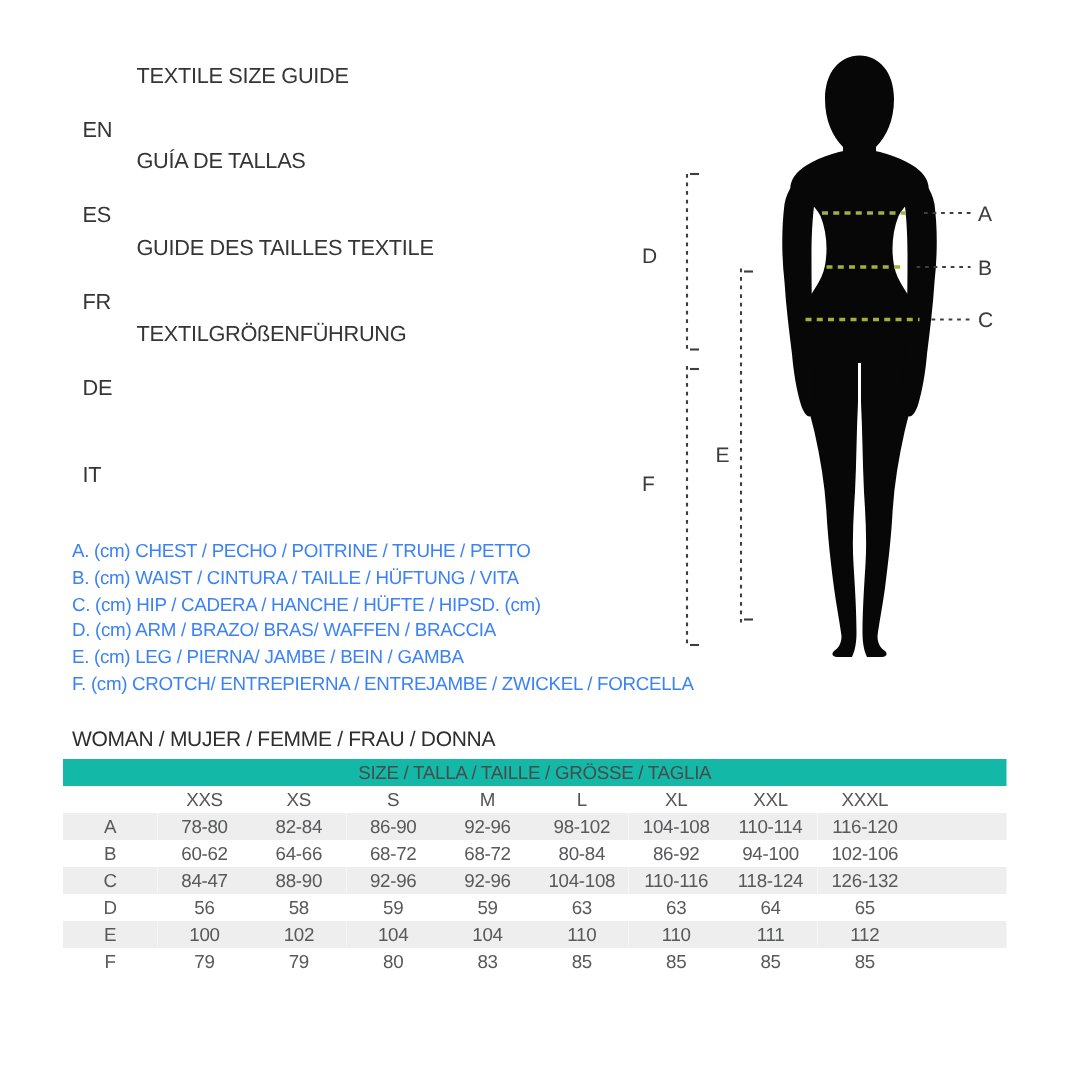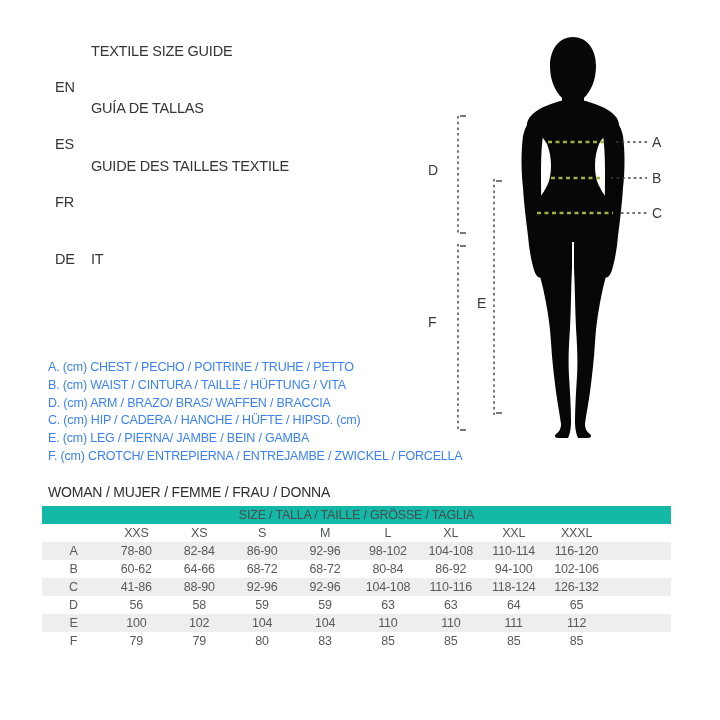--- a/index.html
+++ b/index.html
@@ -37,20 +37,21 @@
 <div class="canvas">
 
   <div class="lang-block">
     <span class="lang-code">EN</span>
     <span class="lang-label">TEXTILE SIZE GUIDE</span>
     <span class="lang-code">ES</span>
     <span class="lang-label">GUÍA DE TALLAS</span>
     <span class="lang-code">FR</span>
     <span class="lang-label">GUIDE DES TAILLES TEXTILE</span>
     <span class="lang-code">DE</span>
+    <span class="lang-label">TEXTILGRÖßENFÜHRUNG</span>
     <span class="lang-code">IT</span>
   </div>
 
   <svg class="figure-svg" width="260" height="440" viewBox="0 0 260 440">
 
     <g fill="#070707">
 
       <path d="M153,17
         C166,17 176,28 176,46 C176,60 171,71 164,78 L164,86
         C164,93 170,98 179,102 L127,102 C136,98 142,93 142,86 L142,78
@@ -118,22 +119,22 @@
     <text class="measure-label" x="232" y="163">B</text>
     <text class="measure-label" x="232" y="198">C</text>
     <text class="measure-label" x="8" y="155">D</text>
     <text class="measure-label" x="57" y="288">E</text>
     <text class="measure-label" x="8" y="307">F</text>
   </svg>
 
   <div class="legend-block">
     <div>A. (cm) CHEST / PECHO / POITRINE / TRUHE / PETTO</div>
     <div>B. (cm) WAIST / CINTURA / TAILLE / HÜFTUNG / VITA</div>
+    <div>C. (cm) HIP / CADERA / HANCHE / HÜFTE / HIPSD. (cm)</div>
     <div>D. (cm) ARM / BRAZO/ BRAS/ WAFFEN / BRACCIA</div>
-    <div>C. (cm) HIP / CADERA / HANCHE / HÜFTE / HIPSD. (cm)</div>
     <div>E. (cm) LEG / PIERNA/ JAMBE / BEIN / GAMBA</div>
     <div>F. (cm) CROTCH/ ENTREPIERNA / ENTREJAMBE / ZWICKEL / FORCELLA</div>
   </div>
 
   <div class="group-label">WOMAN / MUJER / FEMME / FRAU / DONNA</div>
 
   <div class="size-table-wrap">
     <table class="size-table">
       <tbody>
           <tr class="band-row">
@@ -170,21 +171,21 @@
         <td>68-72</td>
         <td>68-72</td>
         <td>80-84</td>
         <td>86-92</td>
         <td>94-100</td>
         <td>102-106</td>
         <td></td>
       </tr>
       <tr class="striped">
         <td class="row-label">C</td>
-        <td>41-86</td>
+        <td>84-47</td>
         <td>88-90</td>
         <td>92-96</td>
         <td>92-96</td>
         <td>104-108</td>
         <td>110-116</td>
         <td>118-124</td>
         <td>126-132</td>
         <td></td>
       </tr>
       <tr>

